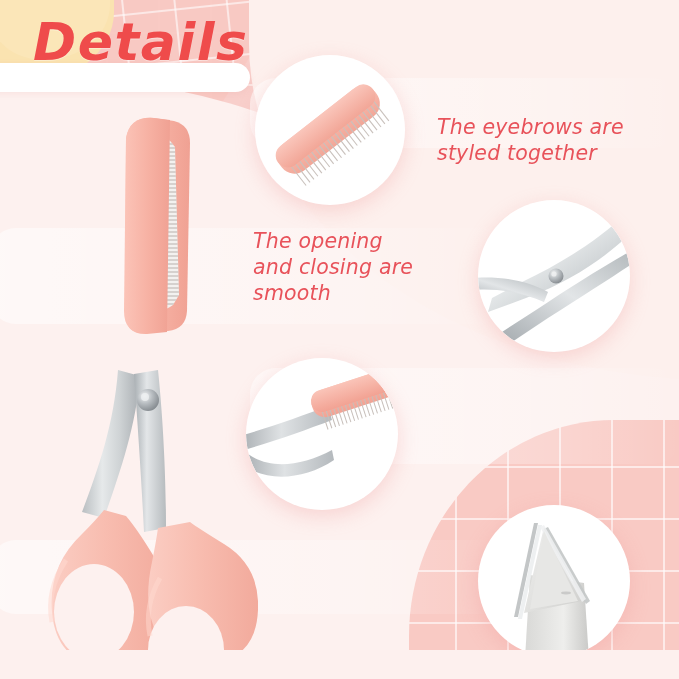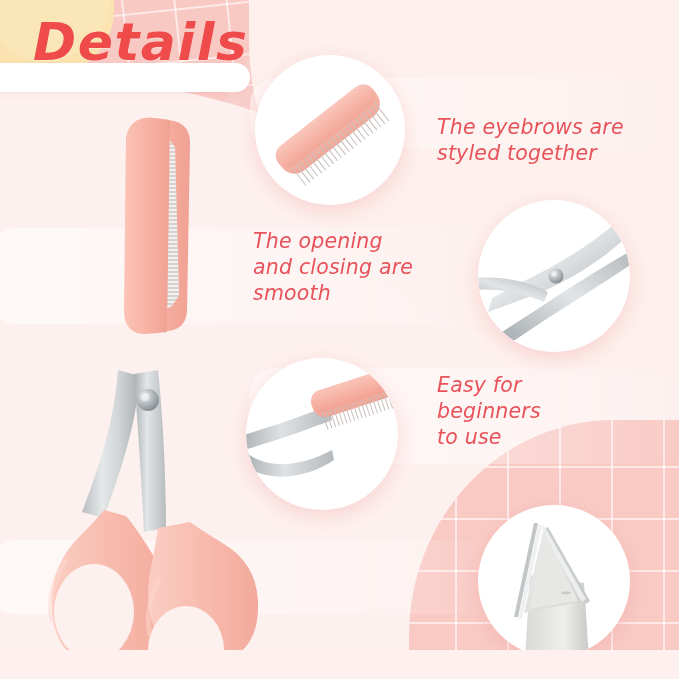--- a/index.html
+++ b/index.html
@@ -417,23 +417,20 @@
             <line x1="142" y1="42" x2="142" y2="62"></line>
               <line x1="146" y1="42" x2="146" y2="62"></line>
             <line x1="150" y1="42" x2="150" y2="62"></line>
               <line x1="154" y1="42" x2="154" y2="62"></line>
           </g>
           <rect x="70" y="22" width="86" height="22" rx="11" fill="url(#c3p)"></rect>
         </g>
       </g>
     </svg>
   </div>
-  <div class="caption" style="left:437px;top:372px;">Easy for
-beginners
-to use</div>
 
   <div class="circle" style="left:478px;top:505px;width:152px;height:152px;">
     <svg viewBox="0 0 152 152" width="152" height="152">
       <defs>
         <linearGradient id="c4a" x1="0" y1="0" x2="1" y2="1">
           <stop offset="0" stop-color="#efefee"></stop>
             <stop offset="0.5" stop-color="#e2e2e0"></stop>
           <stop offset="1" stop-color="#cfcfcd"></stop>
         </linearGradient>
         <linearGradient id="c4b" x1="0" y1="0" x2="1" y2="0">

